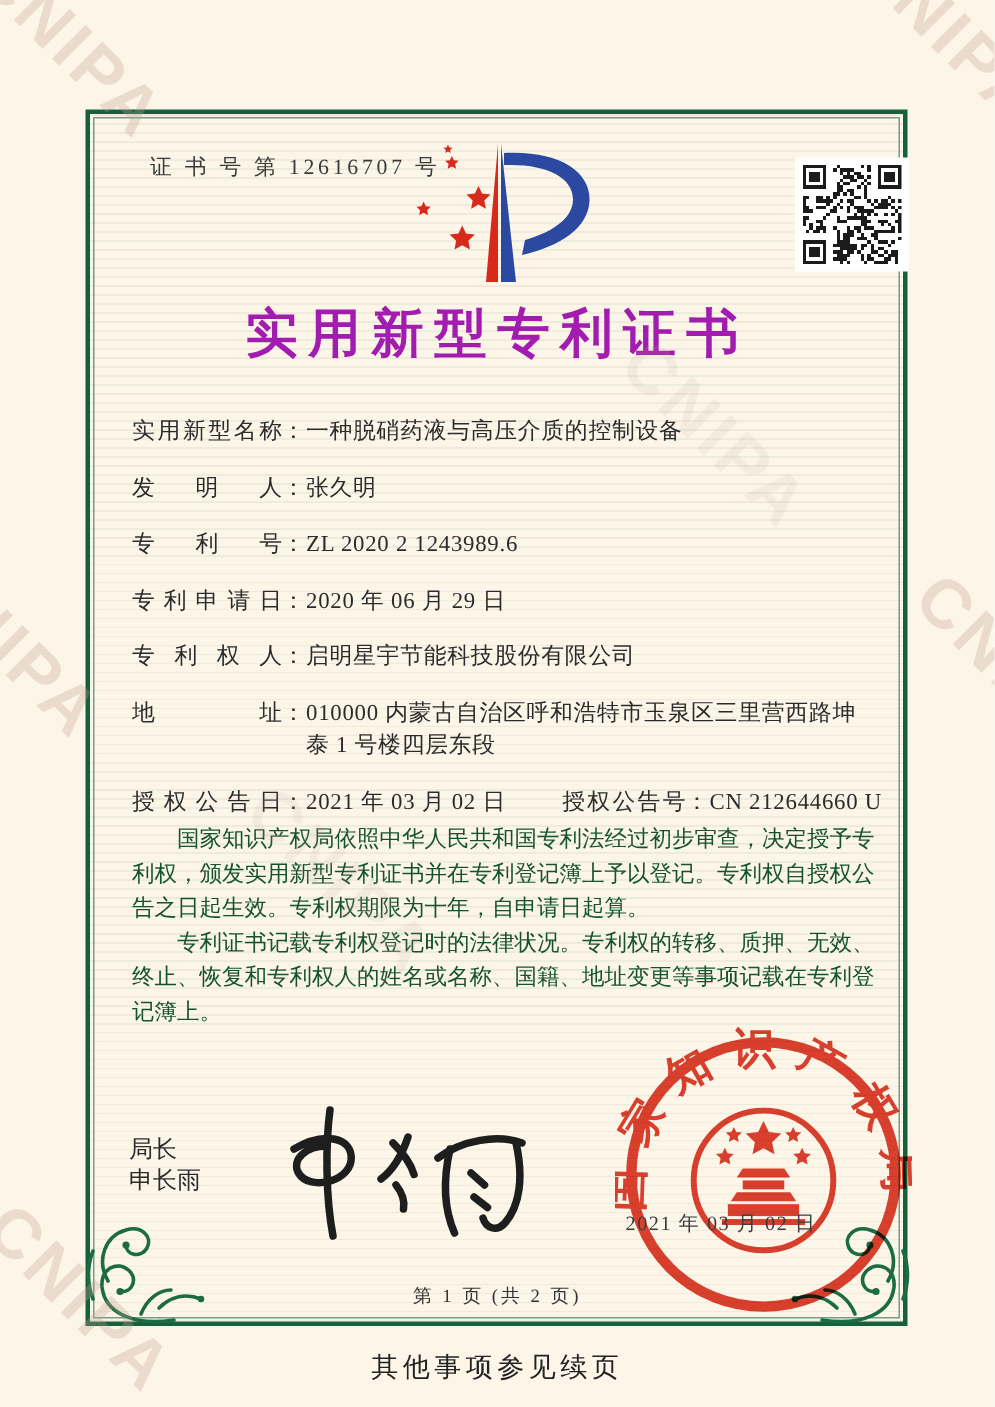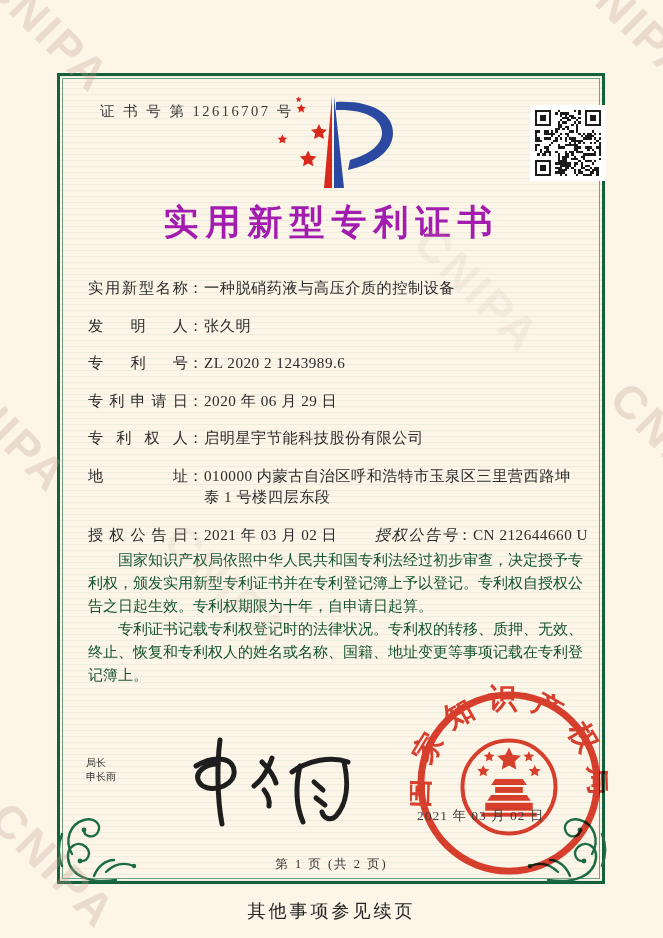--- a/index.html
+++ b/index.html
@@ -64,31 +64,31 @@
   .row { display:flex; margin-bottom:16px; font-size:15.2px; line-height:1.42; }
   .lbl {
     flex:0 0 auto; width:100px; display:inline-block;
     text-align:justify; text-align-last:justify; color:#2b2b2b;
   }
   .colon { flex:0 0 auto; width:16px; }
   .val { flex:0 0 auto; max-width:376px; letter-spacing:0.5px; }
   .row.grant { margin-bottom:0; }
   .grant-left { display:flex; width:292px; }
   .grant-right { display:flex; }
-  .grant-right .lbl2 { width:86px; display:inline-block; text-align:justify; text-align-last:justify;font-style:italic; }
+  .grant-right .lbl2 { width:86px; display:inline-block; text-align:justify; text-align-last:justify; }
 
   
   .paras {
     position:absolute; left:88px; top:549px; width:500px;
     font-size:15px; line-height:23px; color:#14532d; z-index:2;
   }
   .paras p { text-indent:2em; }
 
   
-  .director { position:absolute; left:86px; top:756px; font-size:10px; z-index:2; }
+  .director { position:absolute; left:86px; top:756px; font-size:16px; z-index:2; }
   .director .name { margin-top:0; }
   .signature { position:absolute; left:176px; top:728px; width:190px; height:100px; z-index:3; }
   .signature path { stroke:#1e1e1e; stroke-width:5; fill:none; stroke-linecap:round; stroke-linejoin:round; }
 
   
   .seal { position:absolute; left:410px; top:684px; width:198px; height:198px; z-index:4;
           opacity:0.92; mix-blend-mode:multiply; }
   .seal-date {
     position:absolute; left:417px; top:807px; font-size:13.5px; color:#3c3c3c;
     letter-spacing:1px; z-index:6; white-space:nowrap;

